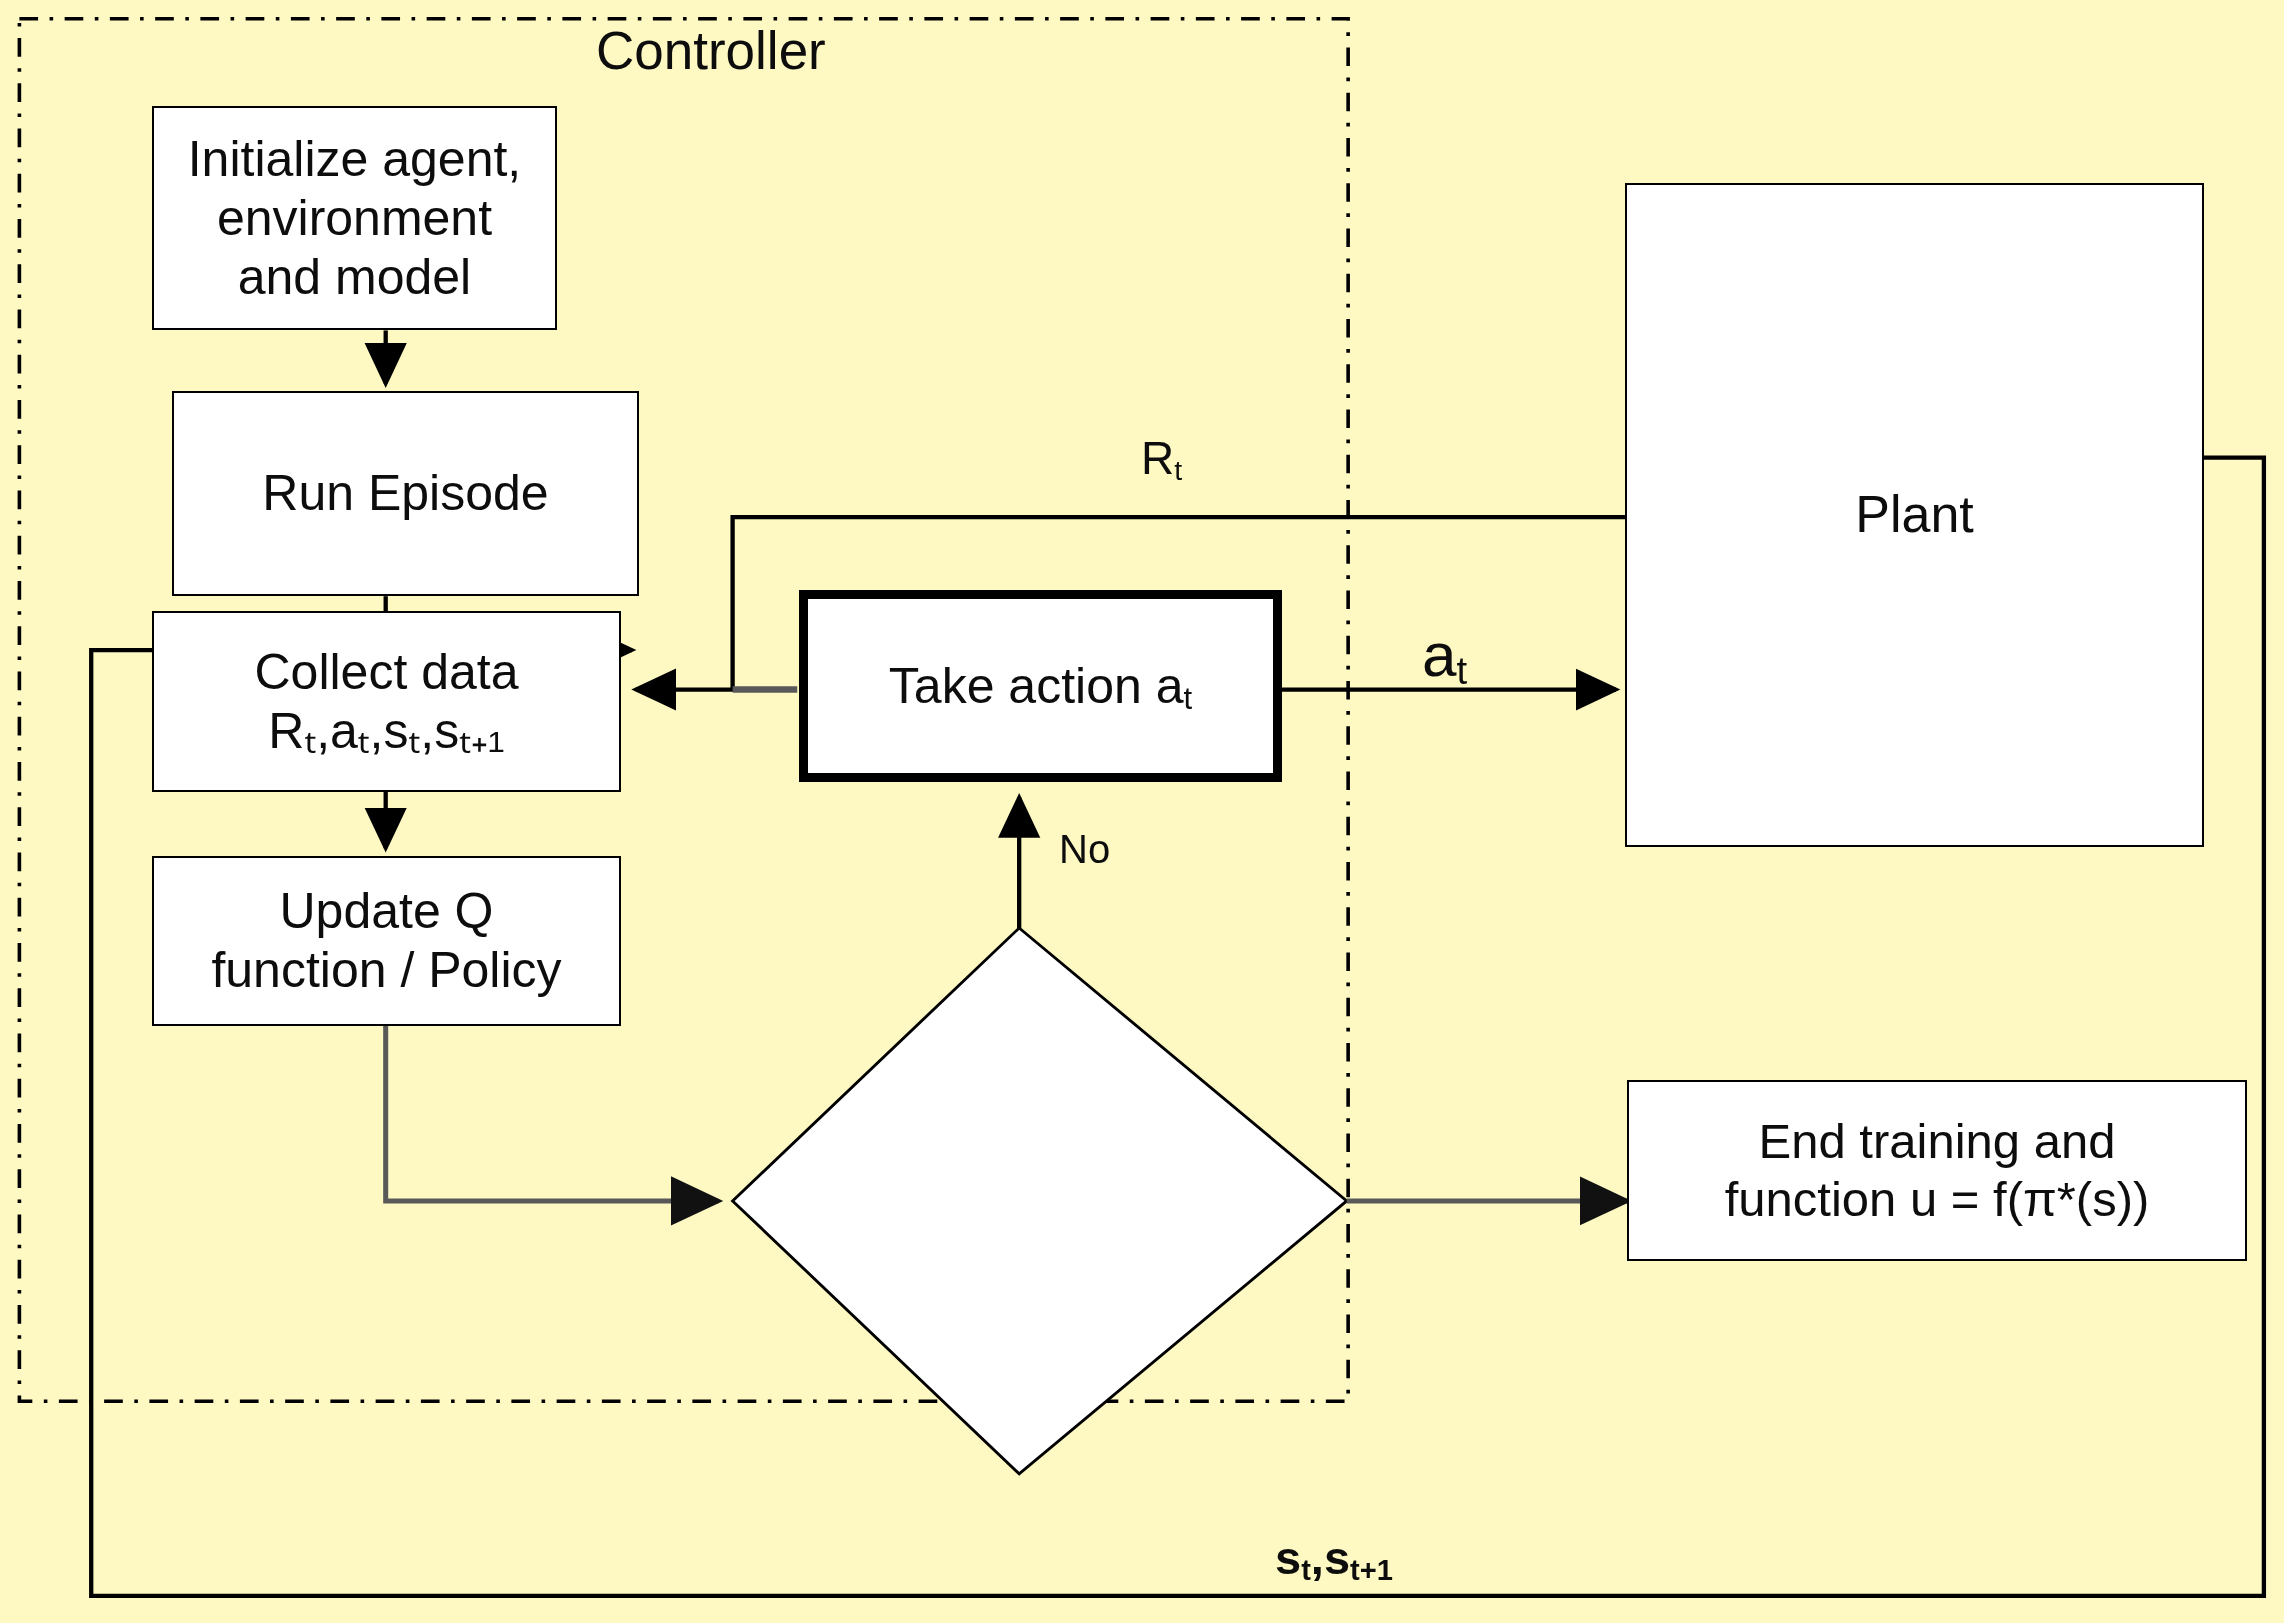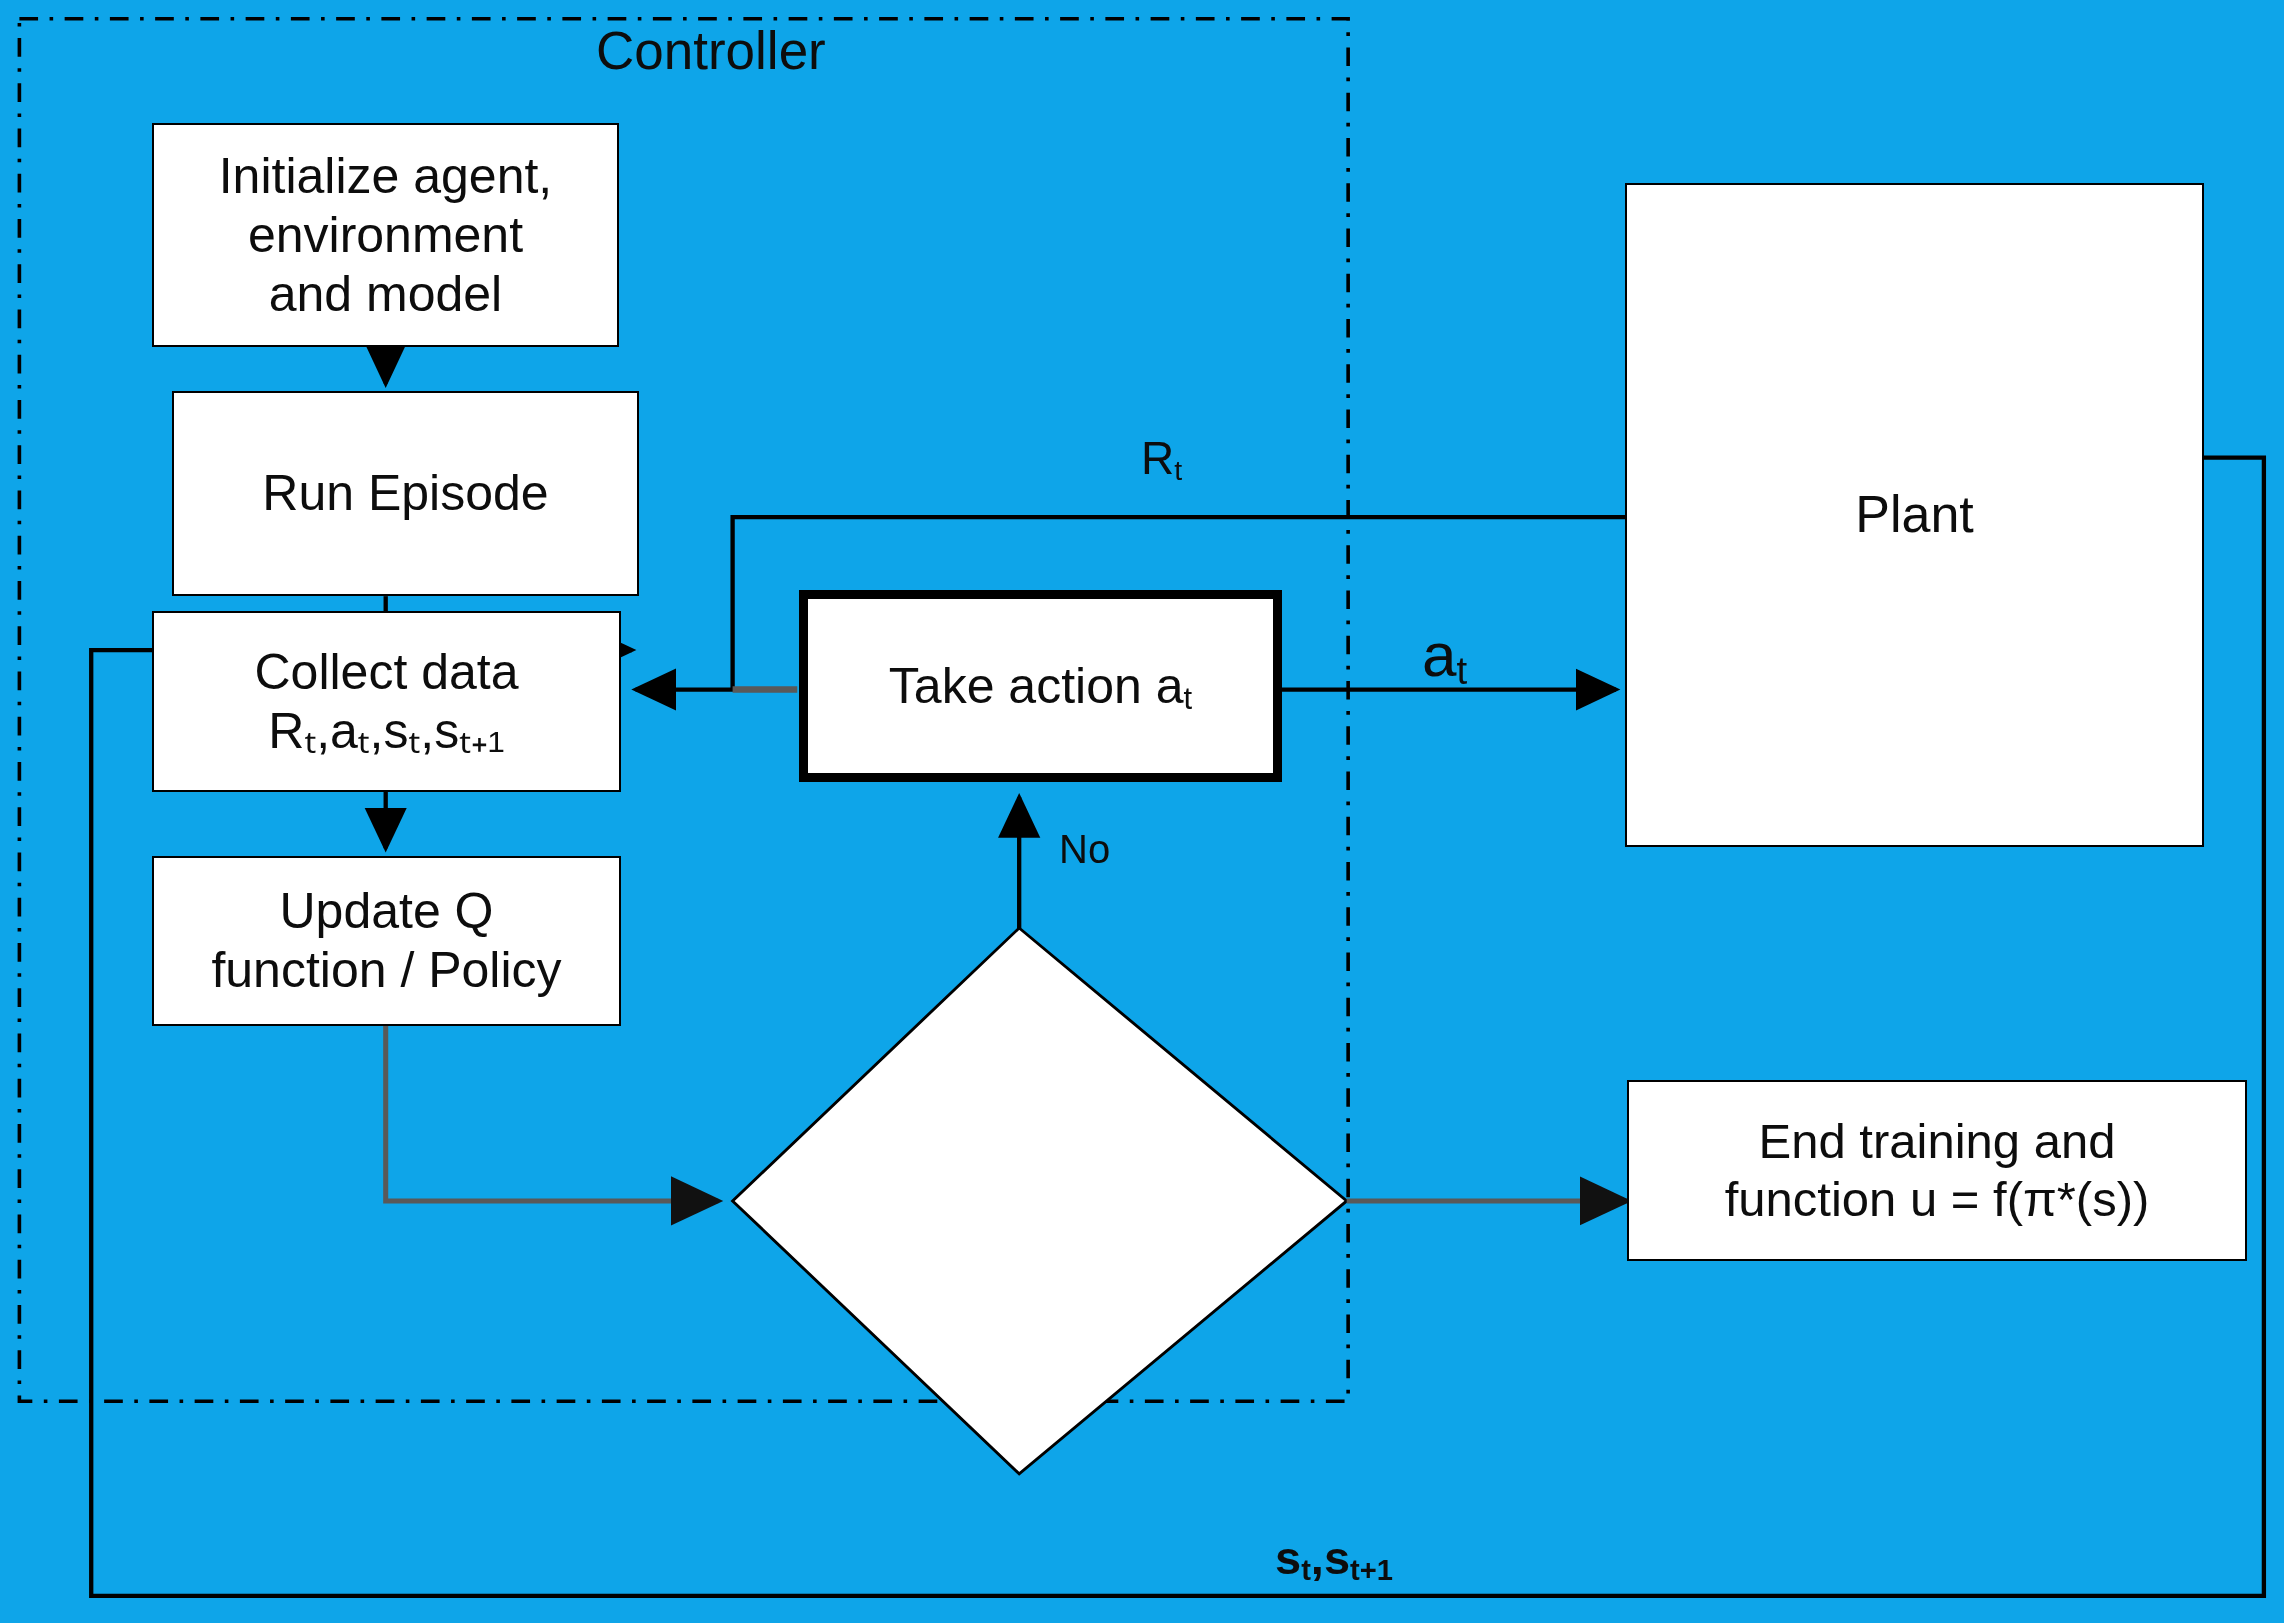--- a/index.html
+++ b/index.html
@@ -1,21 +1,21 @@
 <!DOCTYPE html>
 <html style="font-size:11.5px"><head>
 <meta charset="utf-8">
 <style>
   html,body{margin:0;padding:0;background:#ffffff;}
   body{font-family:"Liberation Sans", sans-serif;}
   #stage{
     position:relative;
     width:2284px;
     height:1624px;
-    background:#0ea5e9;
+    background:#fef9c3;
     overflow:hidden;
   }
   #svg-layer{position:absolute;left:0;top:0;width:2284px;height:1624px;}
   .node{
     position:absolute;
     box-sizing:border-box;
     display:flex;
     align-items:center;
     justify-content:center;
     text-align:center;
@@ -75,21 +75,21 @@
 
     <path d="M2265,720 L1020,720 L1020,960 L885,960" fill="none" stroke="#000000" stroke-width="6" marker-end="url(#arrowBlack)"></path>
 
     <path d="M1110,960 L1020,960" fill="none" stroke="#595959" stroke-width="9"></path>
 
     <path d="M3065,637 L3152,637 L3152,2222 L127,2222 L127,905 L880,905" fill="none" stroke="#000000" stroke-width="6" marker-end="url(#arrowBlack)"></path>
   </svg>
 
   <div class="ctrl-label" style="left:596px;top:20px;font-size:53px;">Controller</div>
 
-  <div class="node box" style="left:152px;top:106px;width:467px;height:224px;font-size:50px;margin-top:17px;">
+  <div class="node box" style="left:152px;top:106px;width:405px;height:224px;font-size:50px;">
     <span class="node-text">Initialize agent,
 environment
 and model</span>
   </div>
 
   <div class="node box" style="left:152px;top:391px;width:467px;height:205px;font-size:50px;margin-left:20px;">
     <span class="node-text">Run Episode</span>
   </div>
 
   <div class="node box" style="left:152px;top:611px;width:469px;height:181px;font-size:50px;flex-direction:column;justify-content:center;">

